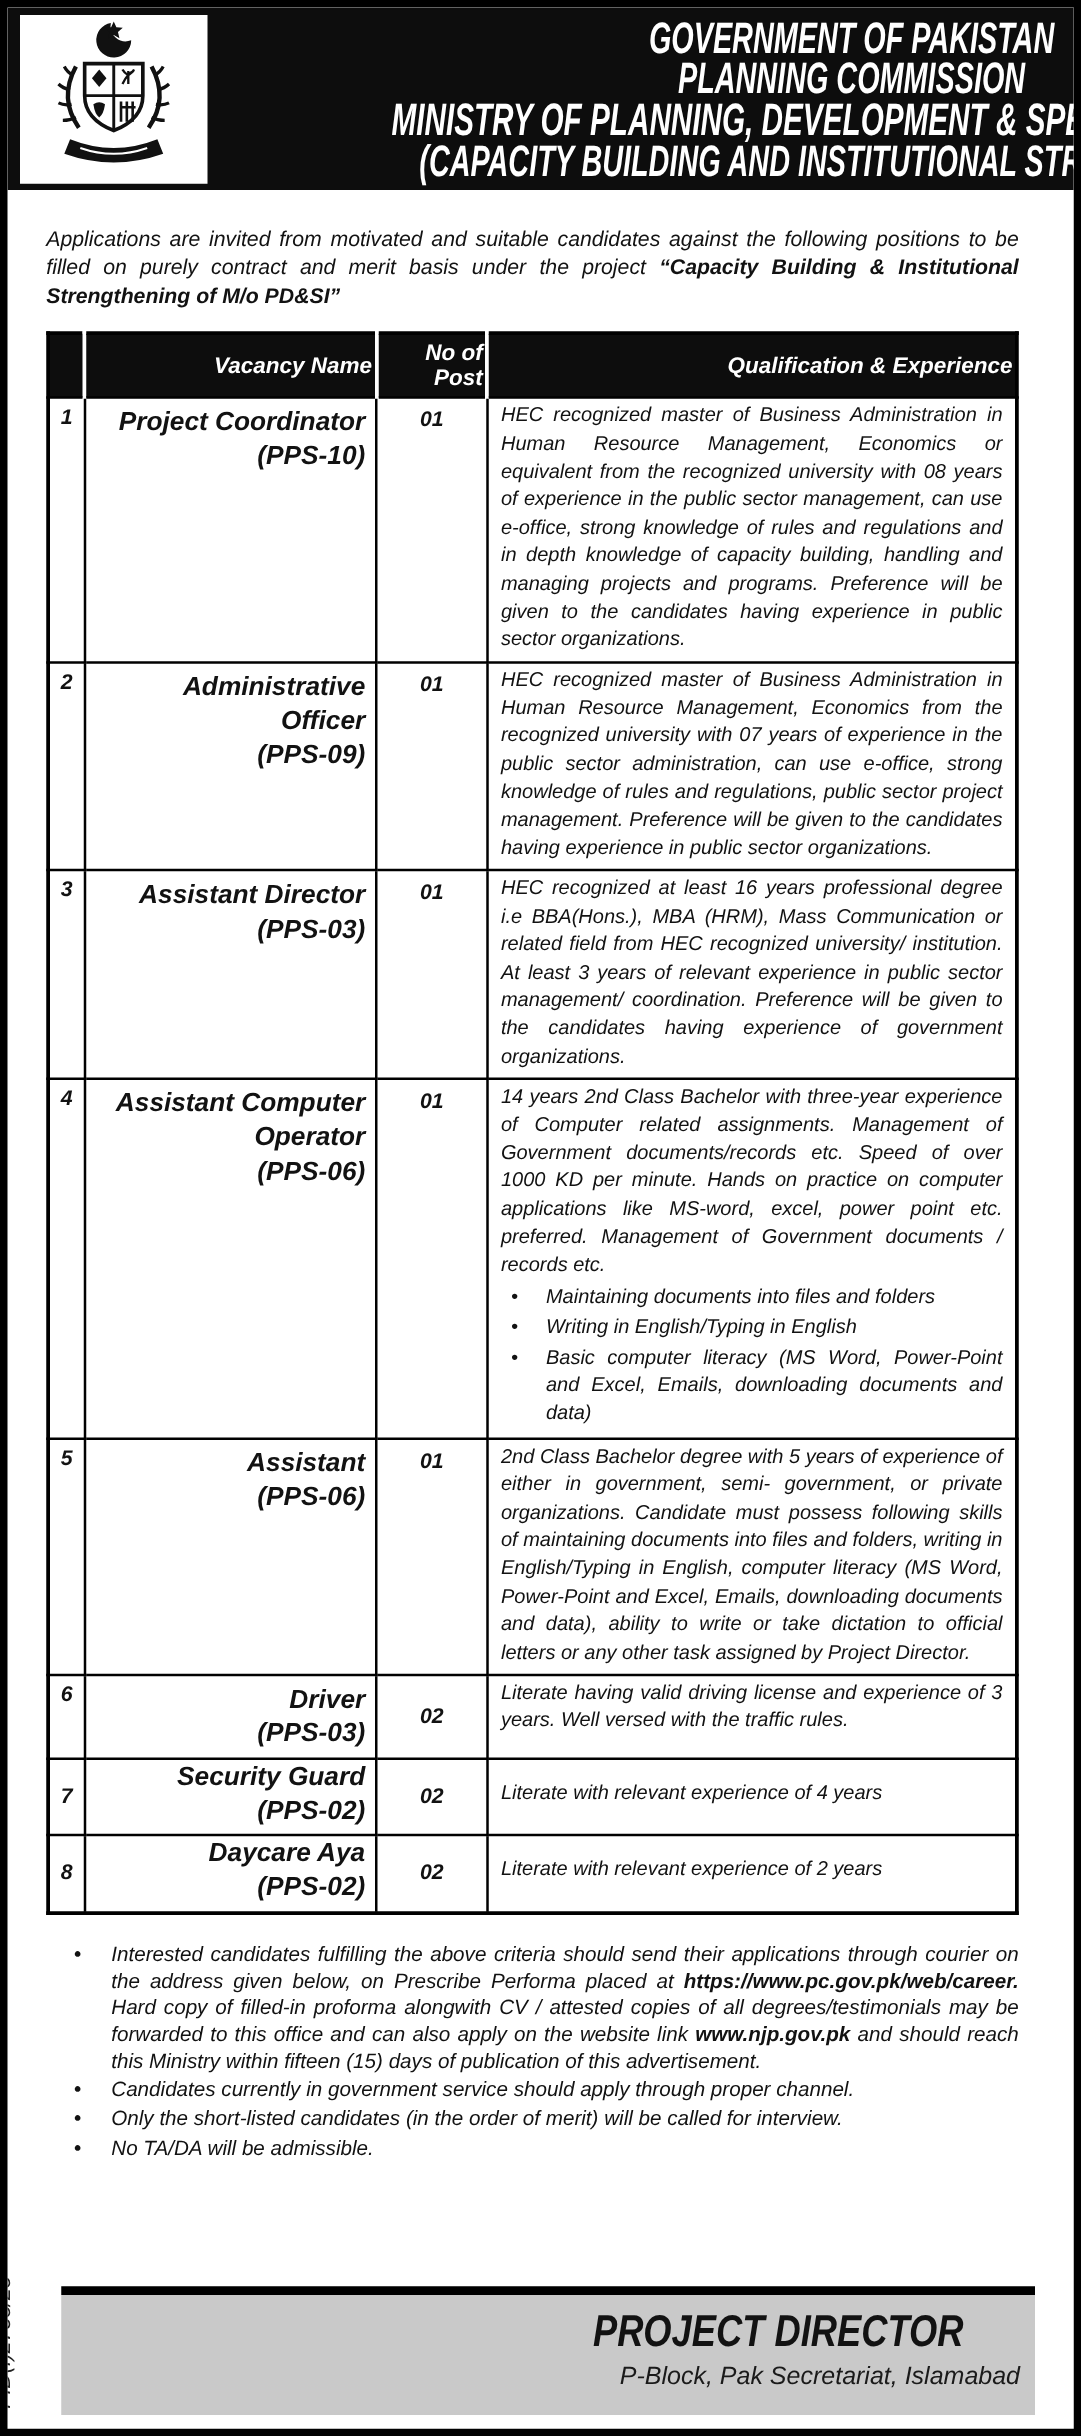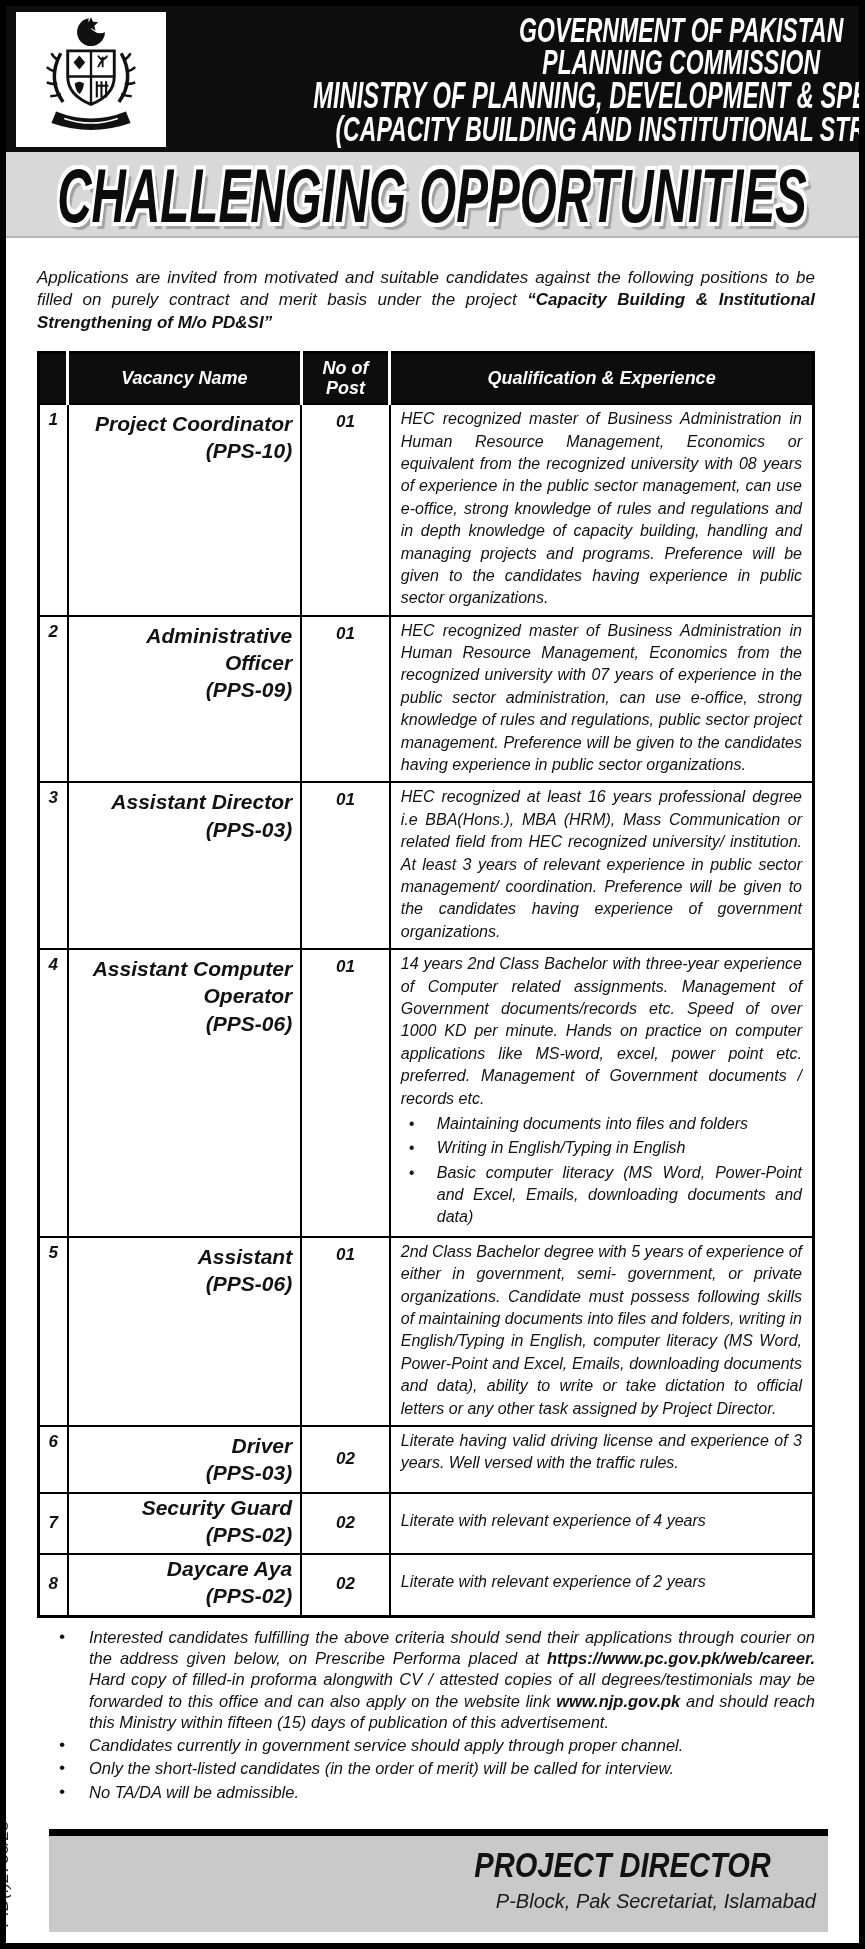--- a/index.html
+++ b/index.html
@@ -29,36 +29,36 @@
       0 -3px 0 #fff,0 3px 0 #fff,-3px 0 0 #fff,3px 0 0 #fff,6px 6px 1px rgba(60,60,60,.35);}
   
   .content{padding:12px 44px 0 31px;}
   .intro{font-size:17px;line-height:1.32;text-align:justify;}
   .b{font-weight:bold;}
   
   table.vacancies{border-collapse:collapse;width:778px;margin-top:12px;
     border:3px solid #000;}
   .vacancies th,.vacancies td{border:2px solid #000;}
   .vacancies thead th{background:#0d0d0d;color:#fff;font-size:18px;line-height:1.08;
-    padding:5px 2px;text-align:center;}
+    padding:5px 2px;text-align:right;}
   .vacancies thead th + th{border-left:3px solid #fff;}
   .col-num{width:29px;}.col-vac{width:232px;}.col-posts{width:88px;}.col-qual{width:421px;}
   td.num{font-weight:bold;text-align:center;font-size:17px;vertical-align:top;padding-top:5px;}
   td.vac{font-weight:bold;font-size:21px;line-height:1.3;vertical-align:top;padding:5px 8px;text-align:right;}
   td.posts{font-weight:bold;text-align:center;font-size:17px;vertical-align:top;padding-top:7px;}
   td.qual{font-size:16px;line-height:1.4;text-align:justify;vertical-align:top;padding:3px 10px 5px;}
   td.qual p{margin:0;}
   ul.qbullets{list-style:none;margin:3px 0 0;padding:0;}
   ul.qbullets li{position:relative;padding-left:36px;margin:0 0 2px;}
   ul.qbullets li::before{content:"\2022";position:absolute;left:8px;top:0;}
   tr.vm td{vertical-align:middle;padding-top:0;}
   tr.vm td.num,tr.vm td.posts{padding-top:0;}
   td.pm{vertical-align:middle;padding-top:0;}
   
-  ul.notes{list-style:none;margin:9px 0 0;padding:0;font-size:16.5px;line-height:1.29;}
+  ul.notes{list-style:none;margin:22px 0 0;padding:0;font-size:16.5px;line-height:1.29;}
   ul.notes li{position:relative;padding-left:52px;text-align:justify;margin-bottom:2px;}
   ul.notes li::before{content:"\2022";position:absolute;left:22px;top:-1px;font-size:17px;}
   
   .footer{position:absolute;left:43px;bottom:11px;width:779px;}
   .footer-bar{height:7px;background:#000;}
   .footer-box{background:#c9c9c9;text-align:right;padding:8px 12px 16px;}
   .footer-title{font-size:33px;font-weight:bold;white-space:nowrap;
     transform:scale(0.88,1.08);transform-origin:50% 50%;margin:2px 0 4px;}
   .footer-line{font-size:20px;line-height:1.38;color:#1a1a1a;}
   
@@ -96,23 +96,20 @@
     </div>
     <div class="header-titles">
       <div class="hline hline-1">GOVERNMENT OF PAKISTAN</div>
       <div class="hline hline-2">PLANNING COMMISSION</div>
       <div class="hline hline-3">MINISTRY OF PLANNING, DEVELOPMENT &amp; SPECIAL INITIATIVE</div>
       <div class="hline hline-4">(CAPACITY BUILDING AND INSTITUTIONAL STRENGTHENING)</div>
     </div>
 
   </div>
 
-  <div class="banner">
-    <div class="banner-text">CHALLENGING OPPORTUNITIES</div>
-  </div>
 
   <div class="content">
 
     <p class="intro"><span>Applications are invited from motivated and suitable candidates against the following positions to be filled on purely contract and merit basis under the project </span><span class="b">“Capacity Building &amp; Institutional Strengthening of M/o PD&amp;SI”</span></p>
 
     <table class="vacancies">
       <colgroup>
           <col class="col-num">
           <col class="col-vac">
           <col class="col-posts">

